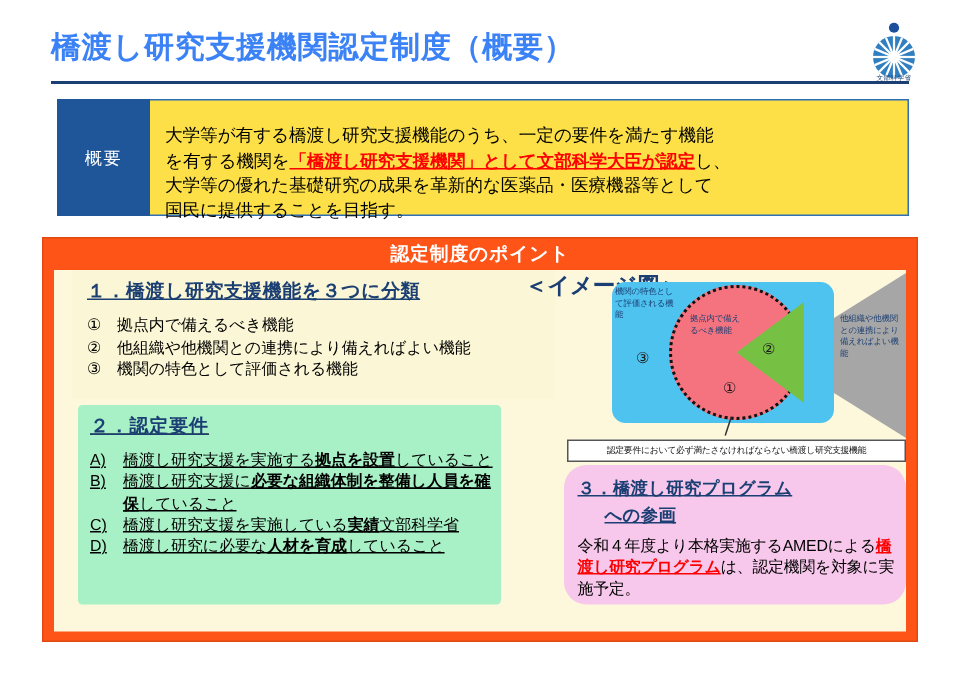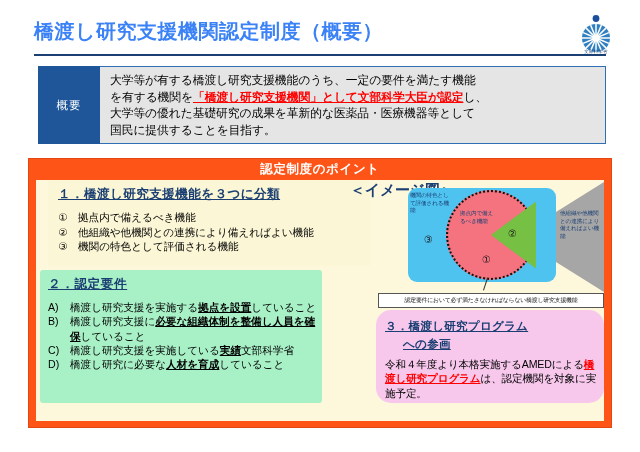--- a/index.html
+++ b/index.html
@@ -30,22 +30,22 @@
   }
 
   
   .sum-wrap{position:absolute;left:38px;top:66px;width:568px;height:78px;display:flex;}
   .sum-label{
     width:60px;background:#1f5699;border:1px solid #1f5699;
     display:flex;align-items:center;justify-content:center;
     color:#ffffff;font-size:11.5px;font-weight:normal;letter-spacing:1px;
   }
   .sum-body{
-    flex:1;background:#e5e5e5;border:1px solid #2f6fb5;border-left:none;
-    padding:5px 6px 3px 10px;box-sizing:border-box;
+    flex:1;background:#fde047;border:1px solid #2f6fb5;border-left:none;
+    padding:15px 6px 3px 10px;box-sizing:border-box;
     font-size:11.8px;line-height:16.6px;color:#000000;letter-spacing:-.1px;
   }
   .redb{color:#ff0000;font-weight:bold;text-decoration:underline;}
 
   
   .panel{
     position:absolute;left:28px;top:158px;width:584px;height:270px;
     background:#ff5417;border:1px solid #e04a12;box-sizing:border-box;
   }
   .panel-title{
@@ -66,22 +66,22 @@
   .h-blue{
     color:#1b3f73;font-weight:bold;text-decoration:underline;
     font-size:12.6px;letter-spacing:.4px;
   }
   .list1{margin:7px 0 0 0;padding:0;list-style:none;font-size:10.6px;line-height:14.6px;color:#000;}
   .list1 li{display:flex;}
   .num{width:20px;flex:none;text-align:left;}
 
   
   .sec2{
-    position:absolute;left:4px;top:90px;width:282px;height:133px;
-    background:#a8f0c6;border-radius:3px;box-sizing:border-box;padding:6px 4px 0 8px;
+    position:absolute;left:16px;top:90px;width:282px;height:133px;
+    background:#a8f0c6;border-radius:3px;box-sizing:border-box;padding:6px 4px 0 8px;text-decoration:underline;
   }
   .h-green{
     color:#1b3f73;font-weight:bold;text-decoration:underline;
     font-size:12.6px;letter-spacing:.6px;
   }
   .list2{margin:7px 0 0 0;padding:0;list-style:none;font-size:10.6px;line-height:14.3px;color:#000;}
   .list2 li{display:flex;margin-bottom:0px;}
   .alpha{width:22px;flex:none;}
   .l2txt{flex:1;}
   .kw{font-weight:bold;text-decoration:underline;}

